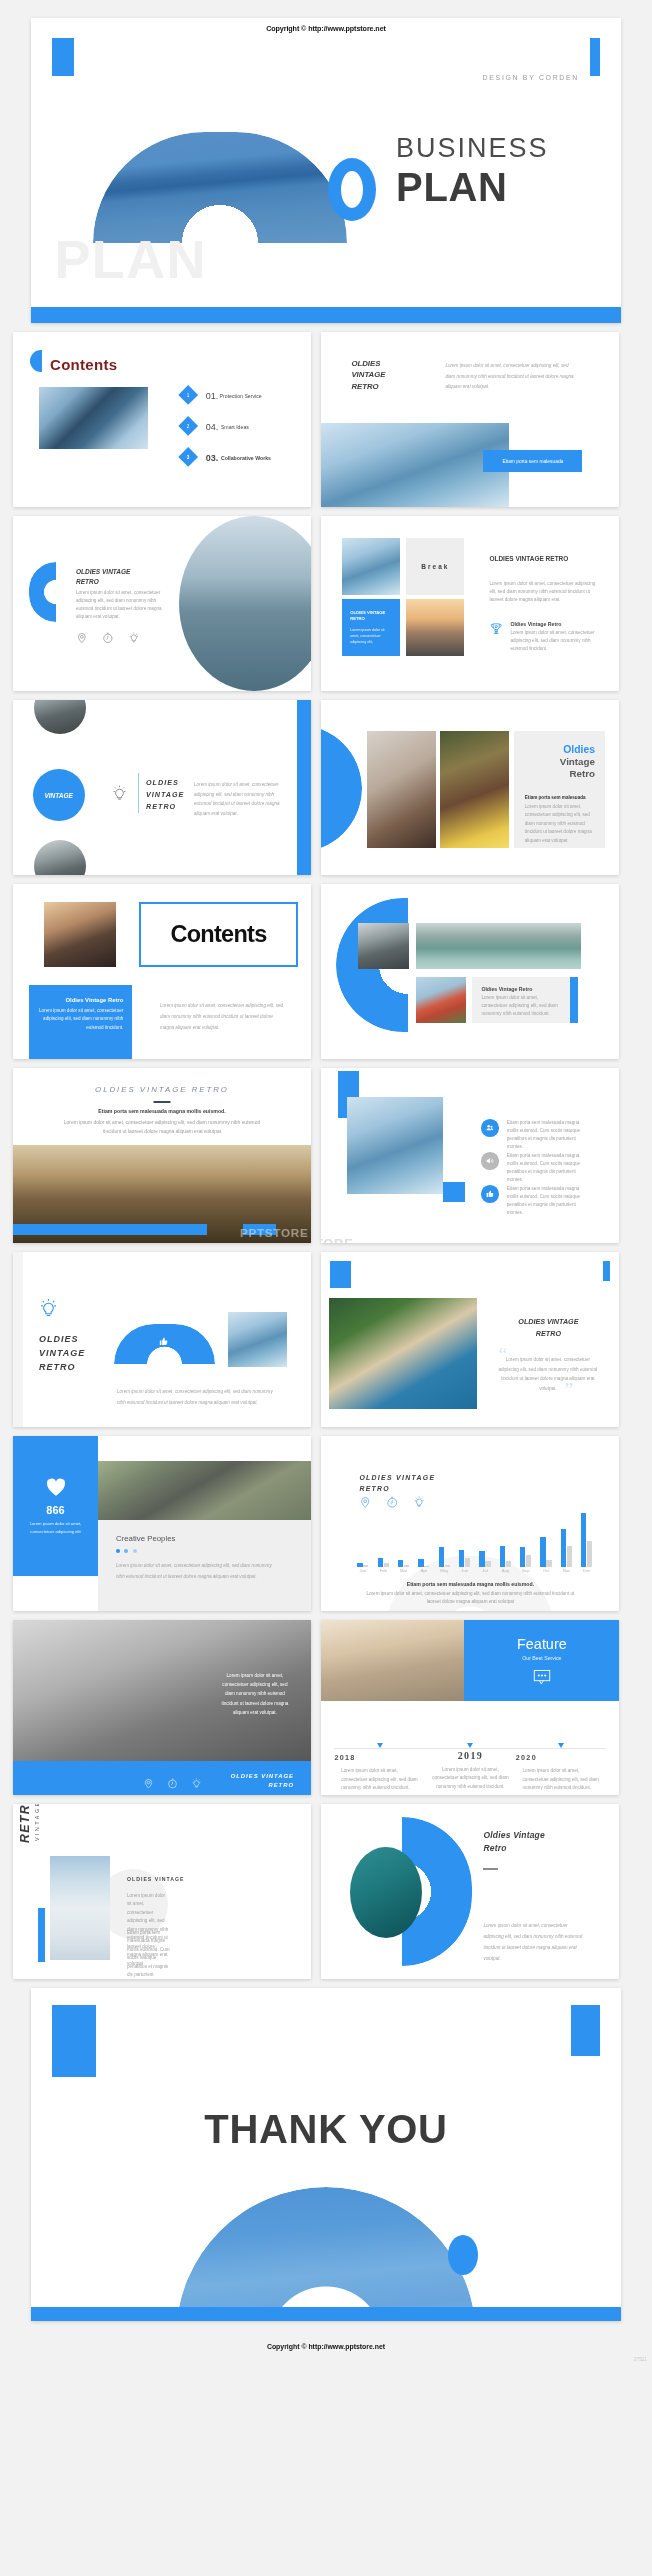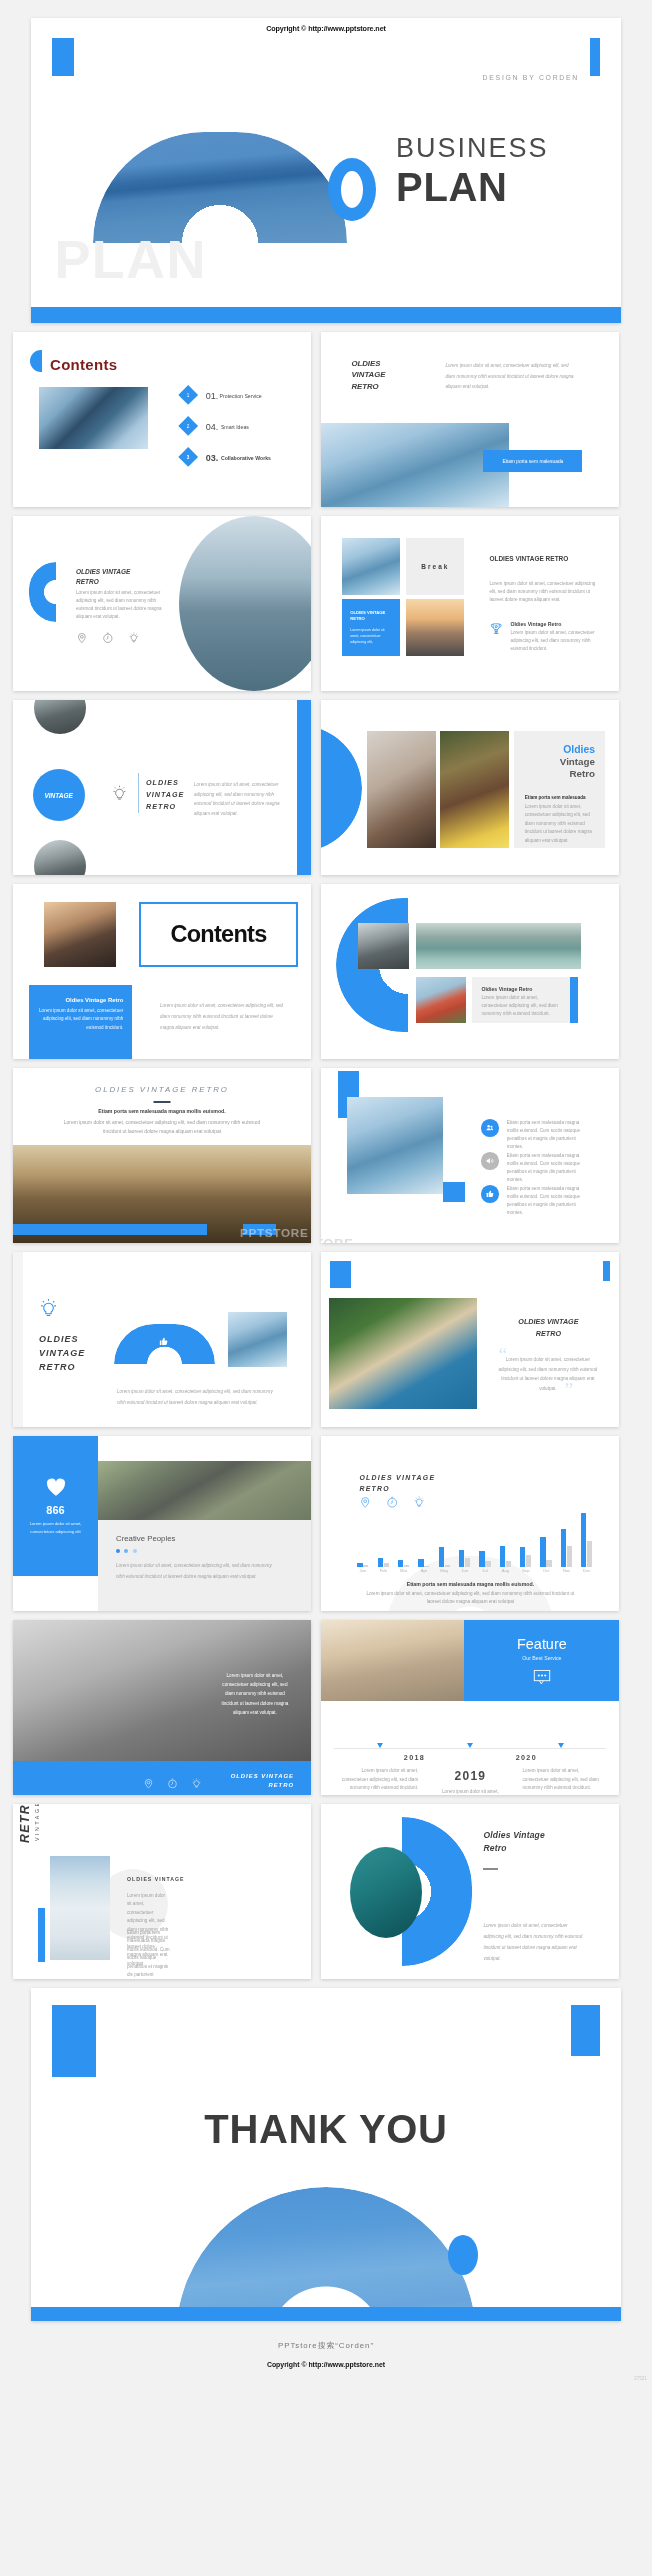--- a/index.html
+++ b/index.html
@@ -482,28 +482,28 @@
         <svg style="margin-top:7.8px;" width="18" height="15.7" viewBox="0 0 28 24">
           <rect x="2" y="2" width="24" height="16" fill="none" stroke="#fff" stroke-width="1.4"></rect>
           <path d="M10 18l3 5 3-5" fill="none" stroke="#fff" stroke-width="1.4"></path>
           <circle cx="9" cy="10" r="1.6" fill="#fff"></circle>
             <circle cx="14" cy="10" r="1.6" fill="#fff"></circle>
             <circle cx="19" cy="10" r="1.6" fill="#fff"></circle>
         </svg>
       </div>
       <div style="position:absolute;left:13px;right:13px;top:128px;height:0.7px;background:#e6e6e6;"></div>
       <div style="position:absolute;left:13px;right:13px;top:123px;display:flex;">
-        <div style="flex:1;text-align:right;">
+        <div style="flex:1;text-align:left;">
           <div style="width:0;height:0;margin:0 auto;border-left:3.9px solid transparent;border-right:3.9px solid transparent;border-top:5.2px solid #2e92f0;"></div>
           <div style="font-size:7.2px;font-weight:bold;letter-spacing:1.3px;color:#4a4a4a;margin-top:5.2px;">2018</div>
           <div class="lorem" style="margin:5.2px auto 0;width:77px;line-height:1.8;">Lorem ipsum dolor sit amet, consectetuer adipiscing elit, sed diam nonummy nibh euismod tincidunt.</div>
         </div>
         <div style="flex:1;text-align:center;">
           <div style="width:0;height:0;margin:0 auto;border-left:3.9px solid transparent;border-right:3.9px solid transparent;border-top:5.2px solid #2e92f0;"></div>
-          <div style="font-size:12px;font-weight:bold;letter-spacing:1.3px;color:#4a4a4a;margin-top:21px;">2019</div>
+          <div style="font-size:10px;font-weight:bold;letter-spacing:1.3px;color:#4a4a4a;margin-top:2px;font-family:Liberation Serif, serif;">2019</div>
           <div class="lorem" style="margin:5.2px auto 0;width:77px;line-height:1.8;">Lorem ipsum dolor sit amet, consectetuer adipiscing elit, sed diam nonummy nibh euismod tincidunt.</div>
         </div>
         <div style="flex:1;text-align:left;">
           <div style="width:0;height:0;margin:0 auto;border-left:3.9px solid transparent;border-right:3.9px solid transparent;border-top:5.2px solid #2e92f0;"></div>
           <div style="font-size:7.2px;font-weight:bold;letter-spacing:1.3px;color:#4a4a4a;margin-top:5.2px;">2020</div>
           <div class="lorem" style="margin:5.2px auto 0;width:77px;line-height:1.8;">Lorem ipsum dolor sit amet, consectetuer adipiscing elit, sed diam nonummy nibh euismod tincidunt.</div>
         </div>
       </div>
     </div>
 
@@ -542,20 +542,19 @@
                   background:linear-gradient(180deg, rgba(40,120,200,.30), rgba(40,120,200,.18)), linear-gradient(175deg,#5fa0dc 0%,#6aa9e0 30%,#8dc0e8 55%,#7ab2e2 75%,#94c6ea 100%);
                   border-radius:150px 150px 0 0;
                   -webkit-mask-image:radial-gradient(circle 57px at 50% 100%, transparent 57px, #000 58px);
                   mask-image:radial-gradient(circle 57px at 50% 100%, transparent 57px, #000 58px);"></div>
       <div style="position:absolute;left:417px;top:247px;width:28px;height:40px;border:15px solid #2e92f0;border-radius:50%;"></div>
       <div style="position:absolute;left:0;right:0;bottom:0;height:14.4px;background:#2e92f0;"></div>
     </div>
   </div>
 
   <div class="footer">
-    <div class="f2">PPTstore搜索“Corden”</div>
     <div class="f3">Copyright © http://www.pptstore.net</div>
   </div>
   <div style="position:relative;height:7.8px;">
     <span class="serial">27521</span>
   </div>
 </div>
 
 
 </body></html>

